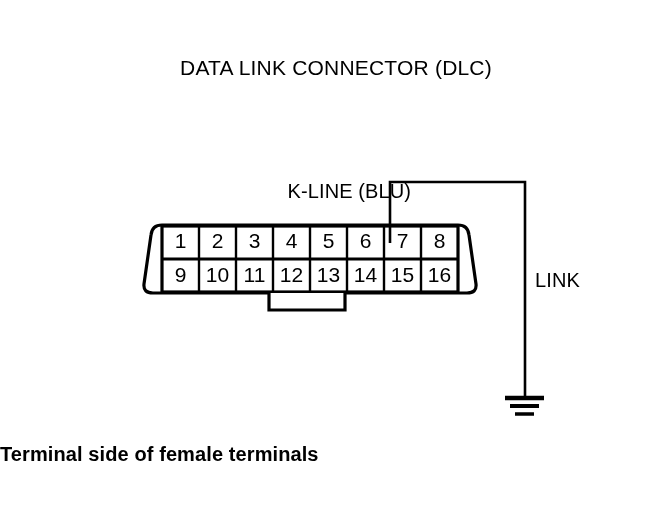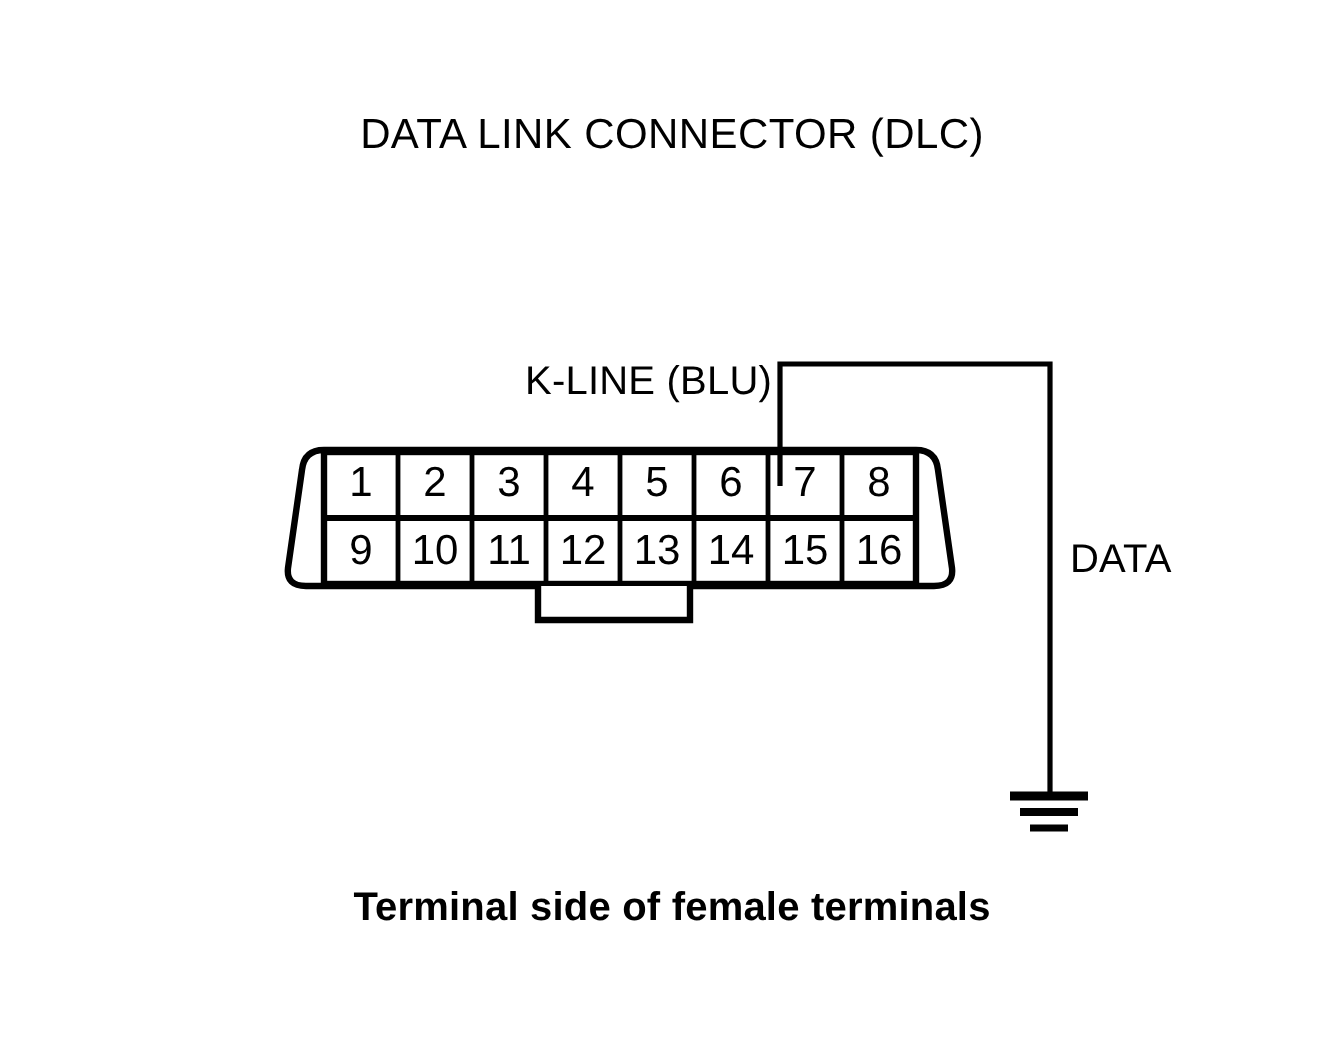--- a/index.html
+++ b/index.html
@@ -31,30 +31,31 @@
     text-align: center;
     font-size: 21px;
     letter-spacing: 0.2px;
   }
   #kline-text {
     left: 0; top: 180px;
     width: 386px;
     text-align: right;
     font-size: 20px;
     letter-spacing: 0.1px;
+    padding-left: 25px;
   }
   #jumper-text {
     left: 535px; top: 245px;
     font-size: 20px;
     letter-spacing: 0.1px;
   }
   #caption-text {
     left: 0; top: 443px;
     width: 672px;
-    text-align: center;
+    text-align: left;
     font-size: 20px;
     font-weight: bold;
     letter-spacing: 0.1px;
   }
 
   
   #drawing {
     position: absolute;
     left: 0; top: 0;
     width: 672px;
@@ -114,21 +115,21 @@
 </style>
 </head>
 <body>
 
 <div id="canvas">
 
   <div class="label" id="title-text">DATA LINK CONNECTOR (DLC)</div>
 
   <div class="label" id="kline-text">K-LINE (BLU)</div>
 
-  <div class="label" id="jumper-text"><br><span>DATA</span></div>
+  <div class="label" id="jumper-text"><br><span>LINK</span></div>
 
   <div class="label" id="caption-text">Terminal side of female terminals</div>
 
   <svg id="drawing" viewBox="0 0 672 528">
 
     <path class="stroke-shell" d="M 162,225
              L 458,225
              Q 468,225 469,235
              L 476,284
              Q 477,293 467,293

